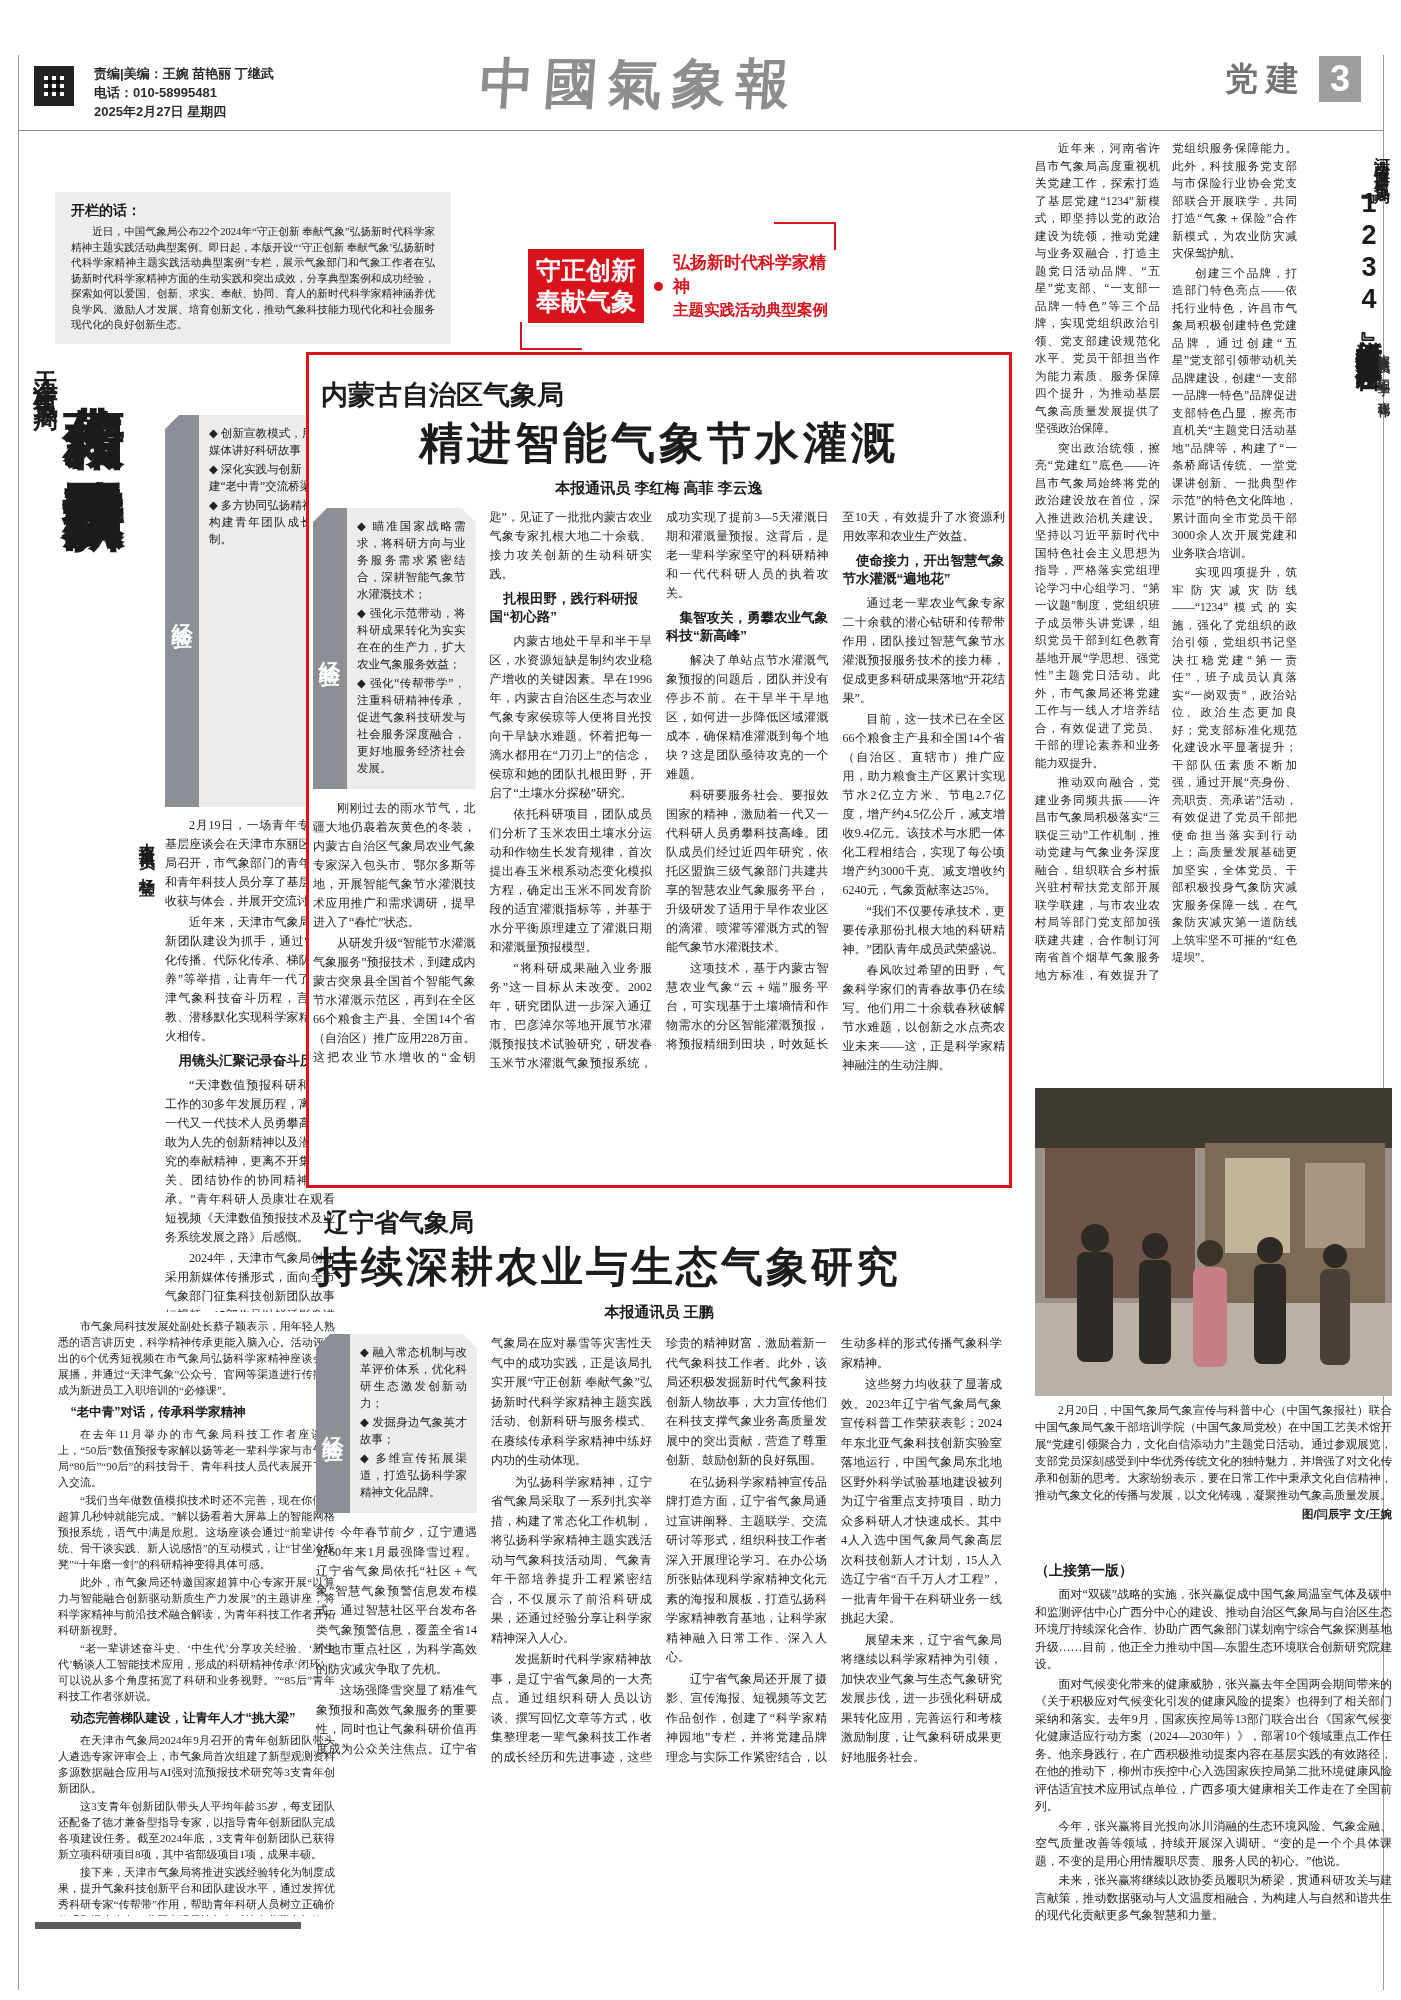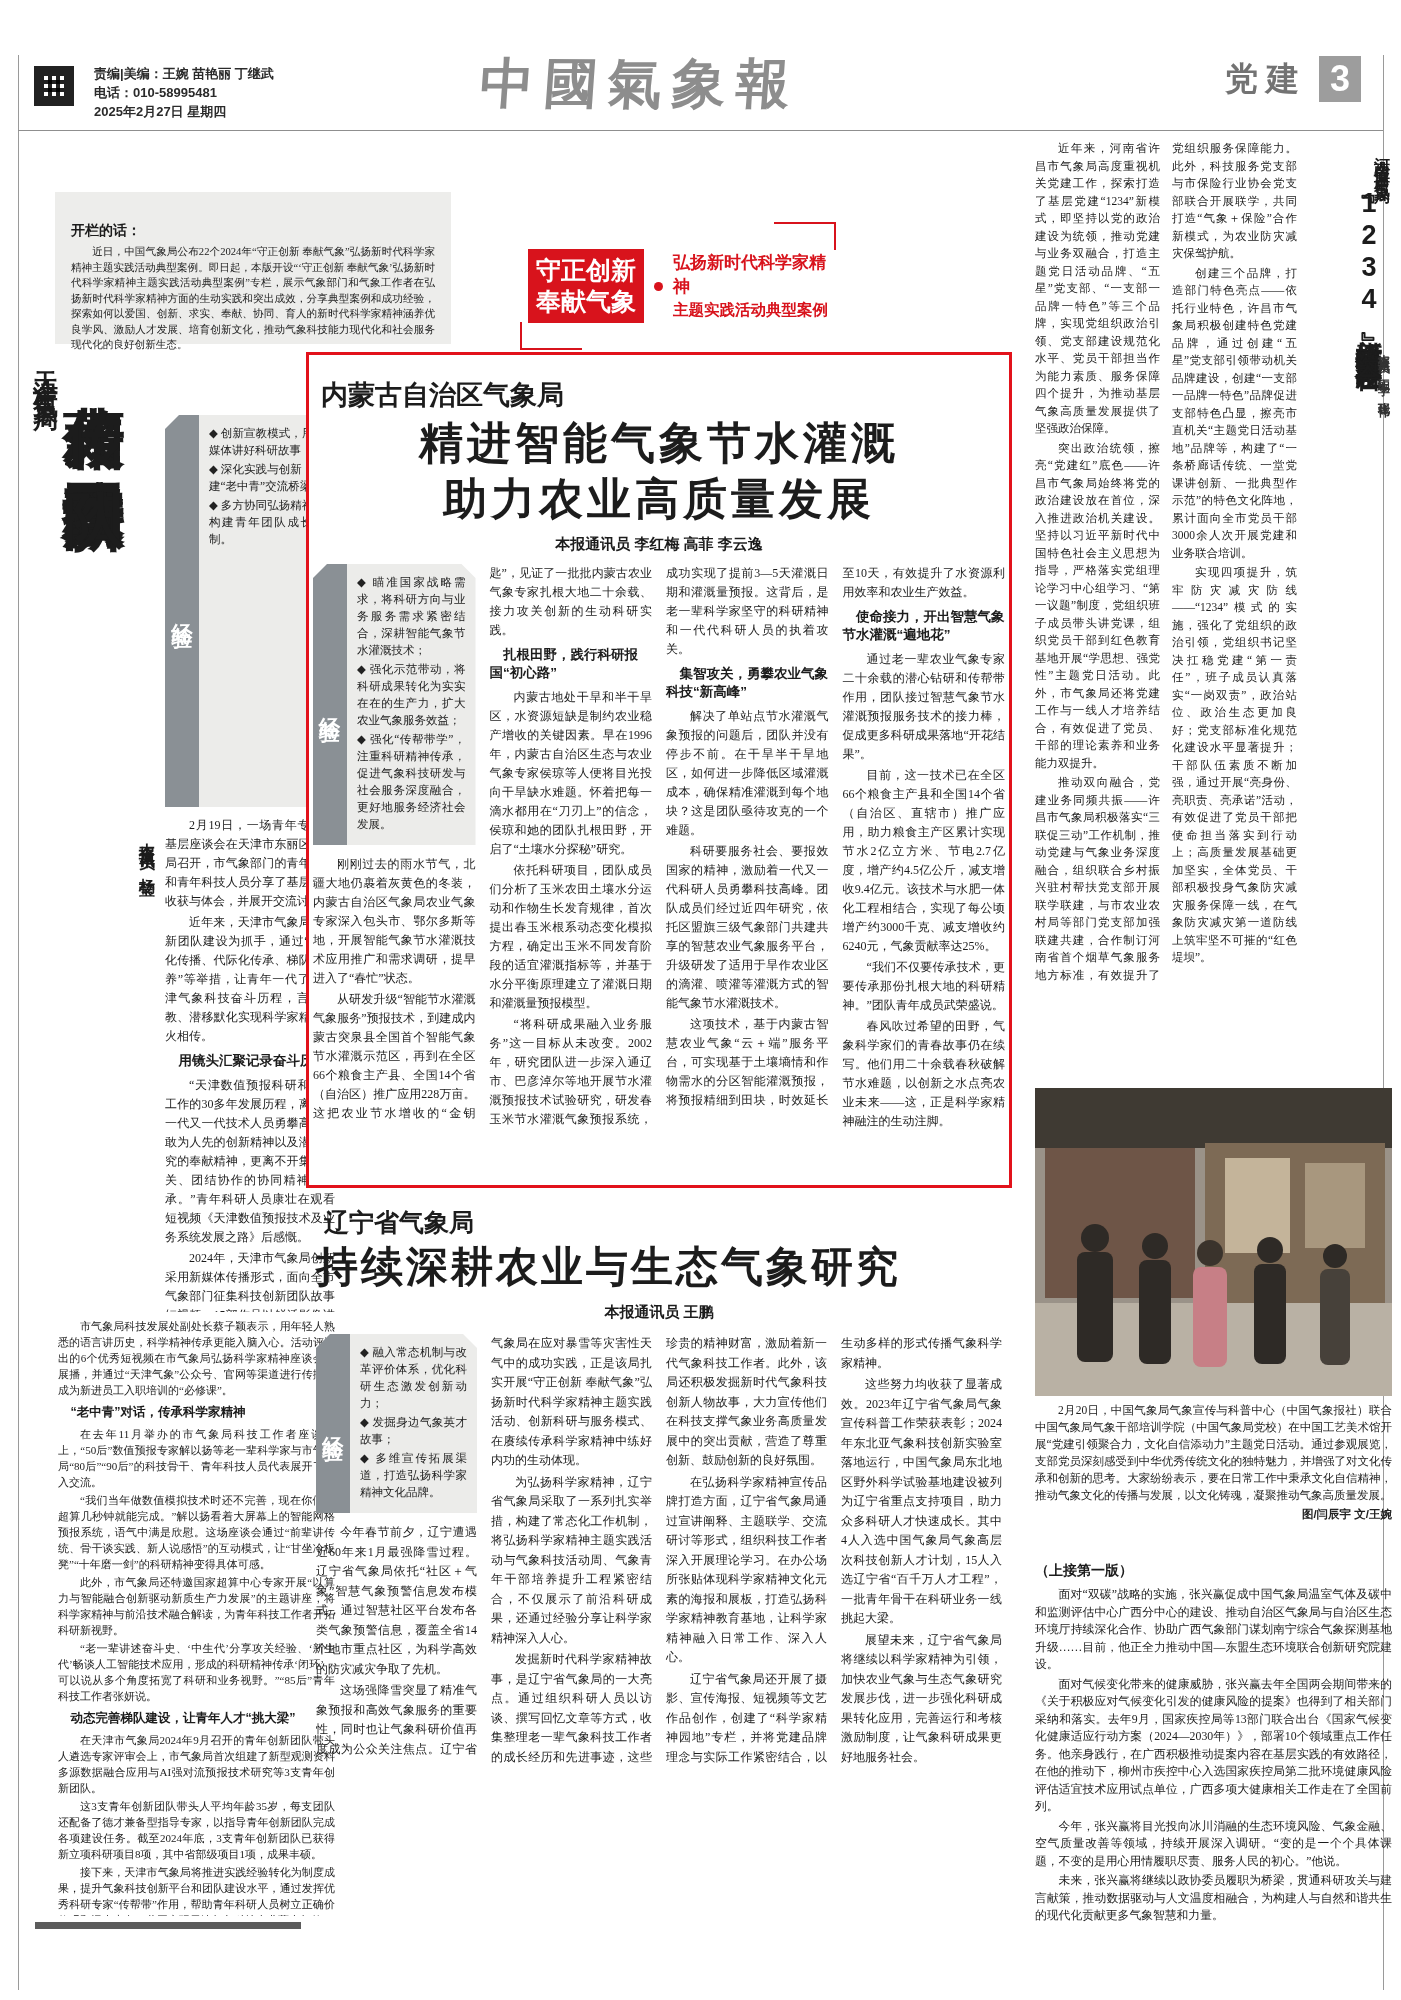--- a/index.html
+++ b/index.html
@@ -20,21 +20,21 @@
       font-family:"Liberation Sans","DejaVu Sans",sans-serif;color:#2b2b2b;font-weight:bold;}
   .section-wrap{position:absolute;right:40px;top:56px;display:flex;align-items:center;gap:12px;}
   .section-name{font-size:33px;font-weight:900;color:#737373;letter-spacing:8px;
       font-family:"Liberation Sans","DejaVu Sans",sans-serif;text-align:right;}
   .page-num{width:42px;height:46px;background:#9d9d9d;color:#fff;font-size:36px;font-weight:900;
       display:flex;align-items:center;justify-content:center;
       font-family:"Liberation Sans","DejaVu Sans",sans-serif;}
   
   .intro-box{position:absolute;left:55px;top:192px;width:396px;height:152px;background:#ededeb;
       padding:10px 16px;box-sizing:border-box;}
-  .intro-title{font-size:14px;font-weight:900;font-family:Liberation Serif, serif;margin-bottom:4px;margin-top:20px;}
+  .intro-title{font-size:14px;font-weight:900;font-family:Liberation Serif, serif;margin-bottom:4px;}
   .intro-body{font-size:10.6px;line-height:15.5px;text-align:justify;text-indent:2em;color:#222;}
   .banner{position:absolute;left:520px;top:222px;width:300px;height:112px;padding:8px;}
   .banner:before{content:"";position:absolute;right:0;top:0;width:60px;height:26px;
       border-top:2px solid #d8131c;border-right:2px solid #d8131c;}
   .banner:after{content:"";position:absolute;left:0;bottom:0;width:60px;height:26px;
       border-bottom:2px solid #d8131c;border-left:2px solid #d8131c;}
   .banner-inner{display:flex;align-items:center;gap:10px;height:100%;}
   .banner-red{background:#d8131c;color:#fff;font-weight:900;font-size:25px;line-height:31px;
       padding:6px 8px;font-family:"Liberation Sans","DejaVu Sans",sans-serif;white-space:nowrap;}
   .banner-dot{width:9px;height:9px;border-radius:50%;background:#d8131c;flex:0 0 auto;}
@@ -179,21 +179,20 @@
         <p>这3支青年创新团队带头人平均年龄35岁，每支团队还配备了德才兼备型指导专家，以指导青年创新团队完成各项建设任务。截至2024年底，3支青年创新团队已获得新立项科研项目8项，其中省部级项目1项，成果丰硕。</p>
         <p>接下来，天津市气象局将推进实践经验转化为制度成果，提升气象科技创新平台和团队建设水平，通过发挥优秀科研专家“传帮带”作用，帮助青年科研人员树立正确价值观和远大志向，共同实现天津气象科技事业薪火相传。</p>
       </div>
     <div class="tj-endbar"></div>
   </div>
 
   <div class="im-box">
     <div class="im-kicker kicker">内蒙古自治区气象局</div>
     <div class="im-headline">
       <div>精进智能气象节水灌溉</div>
-      <div>助力农业高质量发展</div>
     </div>
     <div class="im-byline byline">本报通讯员 李红梅 高菲 李云逸</div>
     <div class="im-body">
       <div class="exp-box">
         <div class="exp-tab">经验</div>
         <div class="exp-items">
             <p>◆ 瞄准国家战略需求，将科研方向与业务服务需求紧密结合，深耕智能气象节水灌溉技术；</p>
             <p>◆ 强化示范带动，将科研成果转化为实实在在的生产力，扩大农业气象服务效益；</p>
             <p>◆ 强化“传帮带学”，注重科研精神传承，促进气象科技研发与社会服务深度融合，更好地服务经济社会发展。</p>
           </div>

